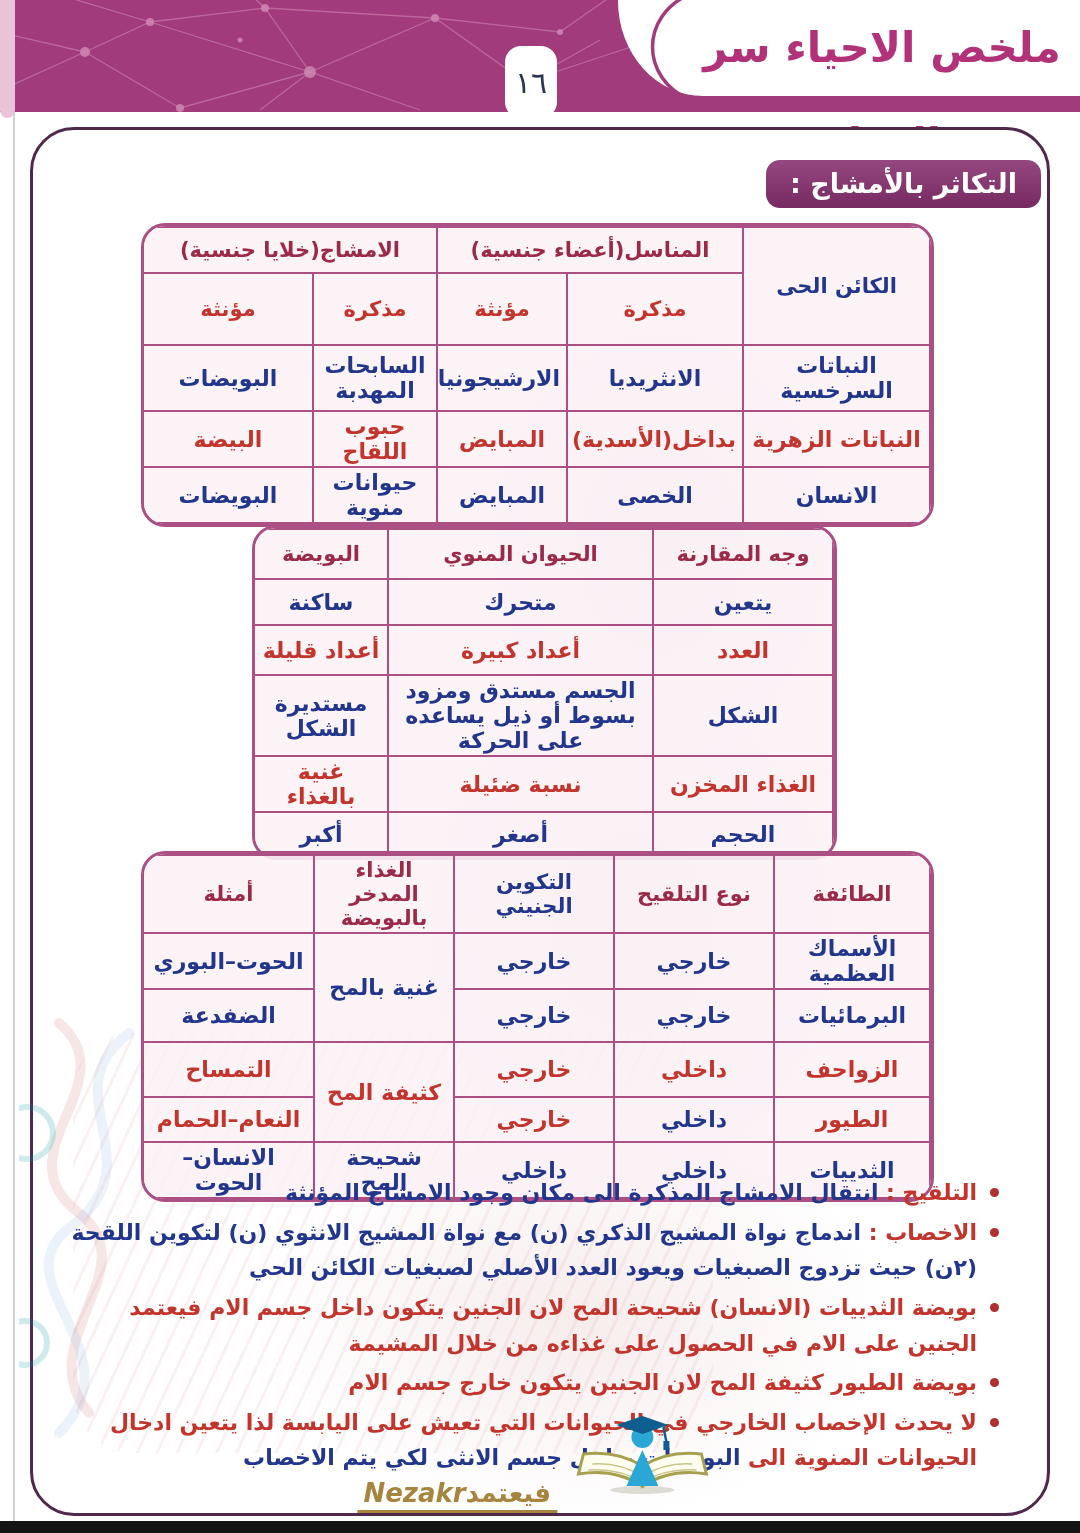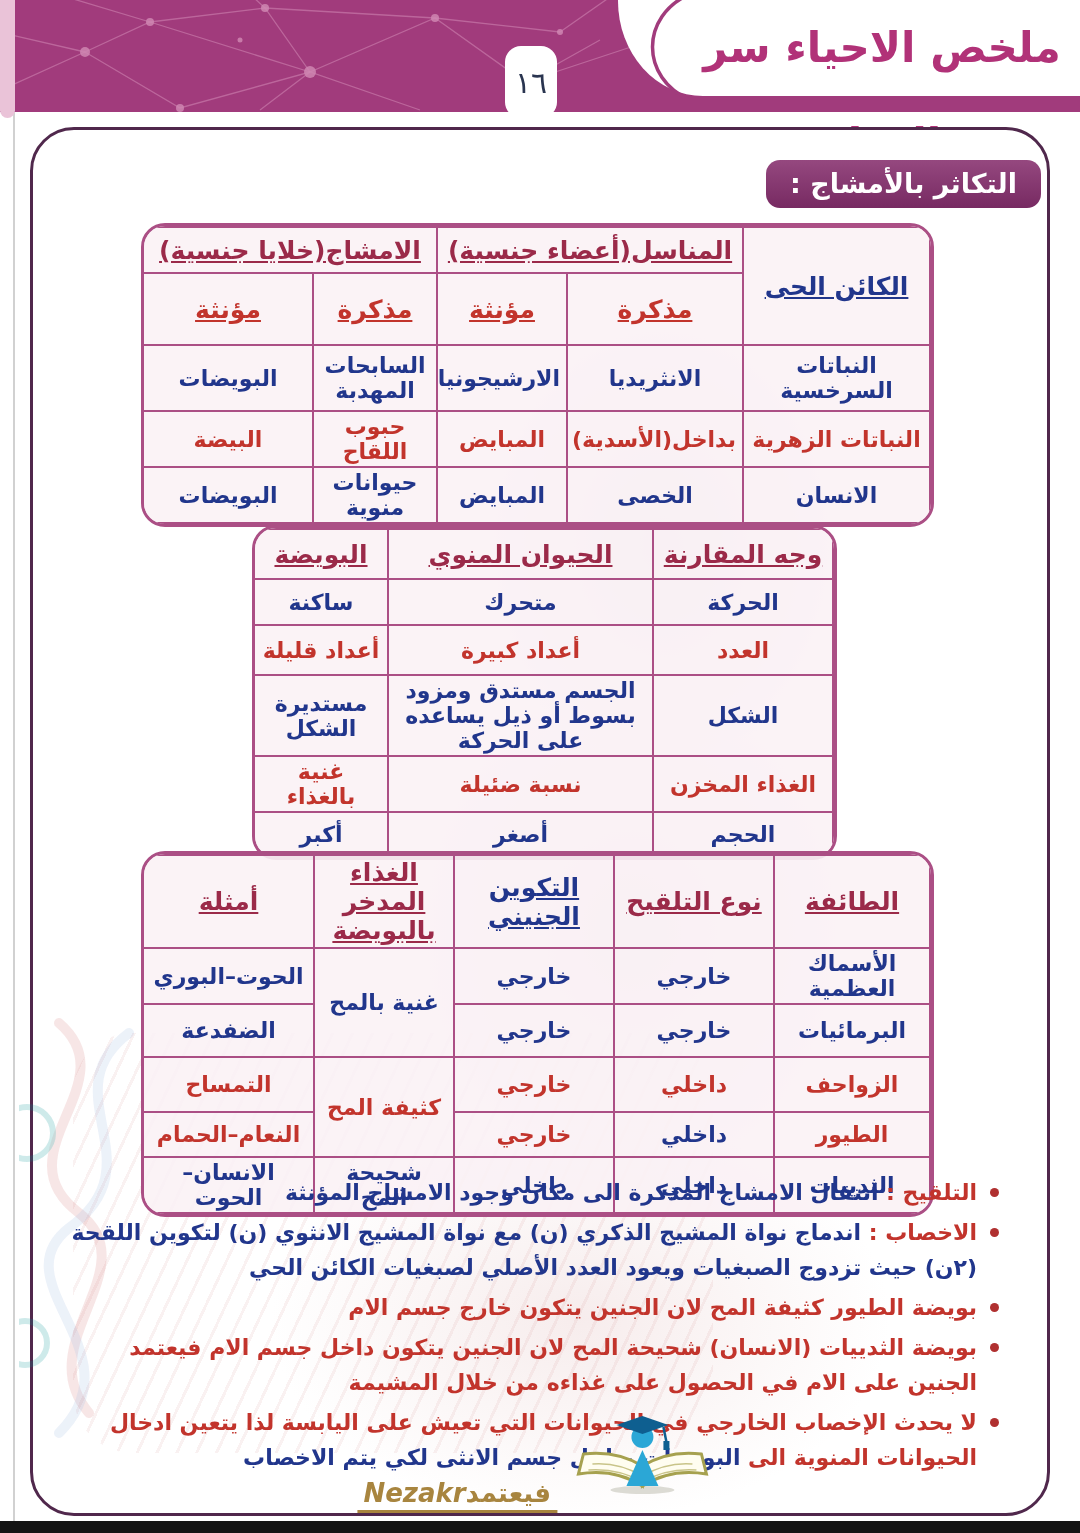--- a/index.html
+++ b/index.html
@@ -48,21 +48,21 @@
   table{border-collapse:collapse;table-layout:fixed;width:100%;}
   th,td{border:2px solid #ab4f85;text-align:center;vertical-align:middle;
     padding:2px 6px;font-size:22px;background:rgba(250,241,245,.78);}
   .t1 .h-group{height:46px;} .t1 .h-sub{height:72px;}
   .t1 .r1{height:66px;} .t1 .r2{height:54px;} .t1 .r3{height:44px;}
   .t2 .h{height:50px;} .t2 .r1{height:46px;} .t2 .r2{height:50px;}
   .t2 .r3{height:72px;} .t2 .r4{height:48px;} .t2 .r5{height:44px;}
   .t3 .h{height:62px;} .t3 .r1{height:55px;} .t3 .r2{height:53px;}
   .t3 .r3{height:55px;} .t3 .r4{height:45px;} .t3 .r5{height:45px;}
   .navy{color:#21368c;} .red{color:#c2342c;} .maroon{color:#9b2a49;}
-  th{font-size:25px;text-decoration:underline;}
+  th{font-size:21px;}
   
   .notes{position:absolute;top:1045px;right:40px;width:952px;z-index:2;}
   .note{position:relative;padding-right:30px;margin-bottom:4px;
     font-size:22px;line-height:1.62;text-align:right;}
   .note .dot{position:absolute;right:8px;top:13px;width:9px;height:9px;border-radius:50%;background:#b03030;}
   .note .lead{color:#c2342c;} .note .body{color:#21368c;} .note .tail{color:#21368c;}
   .note.red-body .body{color:#c2342c;}
   
   .logo{position:absolute;left:50%;top:1280px;transform:translateX(-50%);text-align:center;z-index:5;}
   .logo-text{display:inline-block;font-size:26px;color:#a8853f;border-bottom:3px solid #a8853f;
@@ -178,21 +178,21 @@
           <col style="width:265px">
           <col style="width:134px">
         </colgroup>
       <tbody>
           <tr class="h">
         <th class="maroon">وجه المقارنة</th>
         <th class="maroon">الحيوان المنوي</th>
         <th class="maroon">البويضة</th>
       </tr>
       <tr class="r1">
-        <td class="navy">الحركة</td>
+        <td class="navy">يتعين</td>
         <td class="navy">متحرك</td>
         <td class="navy">ساكنة</td>
       </tr>
       <tr class="r2">
         <td class="red">العدد</td>
         <td class="red">أعداد كبيرة</td>
         <td class="red">أعداد قليلة</td>
       </tr>
       <tr class="r3">
         <td class="navy">الشكل</td>
@@ -271,25 +271,25 @@
     <div class="note">
       <span class="dot"></span>
       <span class="lead">التلقيح :</span><span class="body"> انتقال الامشاج المذكرة الى مكان وجود الامشاج المؤنثة</span>
     </div>
     <div class="note">
       <span class="dot"></span>
       <span class="lead">الاخصاب :</span><span class="body"> اندماج نواة المشيج الذكري (ن) مع نواة المشيج الانثوي (ن) لتكوين اللقحة (٢ن) حيث تزدوج الصبغيات ويعود العدد الأصلي لصبغيات الكائن الحي</span>
     </div>
     <div class="note red-body">
       <span class="dot"></span>
+      <span class="body">بويضة الثدييات (الانسان) شحيحة المح لان الجنين يتكون داخل جسم الام فيعتمد الجنين على الام في الحصول على غذاءه من خلال المشيمة</span>
+    </div>
+    <div class="note red-body">
+      <span class="dot"></span>
       <span class="body">بويضة الطيور كثيفة المح لان الجنين يتكون خارج جسم الام</span>
-    </div>
-    <div class="note red-body">
-      <span class="dot"></span>
-      <span class="body">بويضة الثدييات (الانسان) شحيحة المح لان الجنين يتكون داخل جسم الام فيعتمد الجنين على الام في الحصول على غذاءه من خلال المشيمة</span>
     </div>
     <div class="note red-body">
       <span class="dot"></span>
       <span class="body">لا يحدث الإخصاب الخارجي في الحيوانات التي تعيش على اليابسة لذا يتعين ادخال الحيوانات المنوية الى </span><span class="tail">البويضات بداخل جسم الانثى لكي يتم الاخصاب</span>
     </div>
   </div>
 
   <div class="logo">
     <svg width="160" height="92" viewBox="0 0 160 92">
       <ellipse cx="80" cy="80" rx="32" ry="4" fill="rgba(120,120,90,0.25)"></ellipse>

